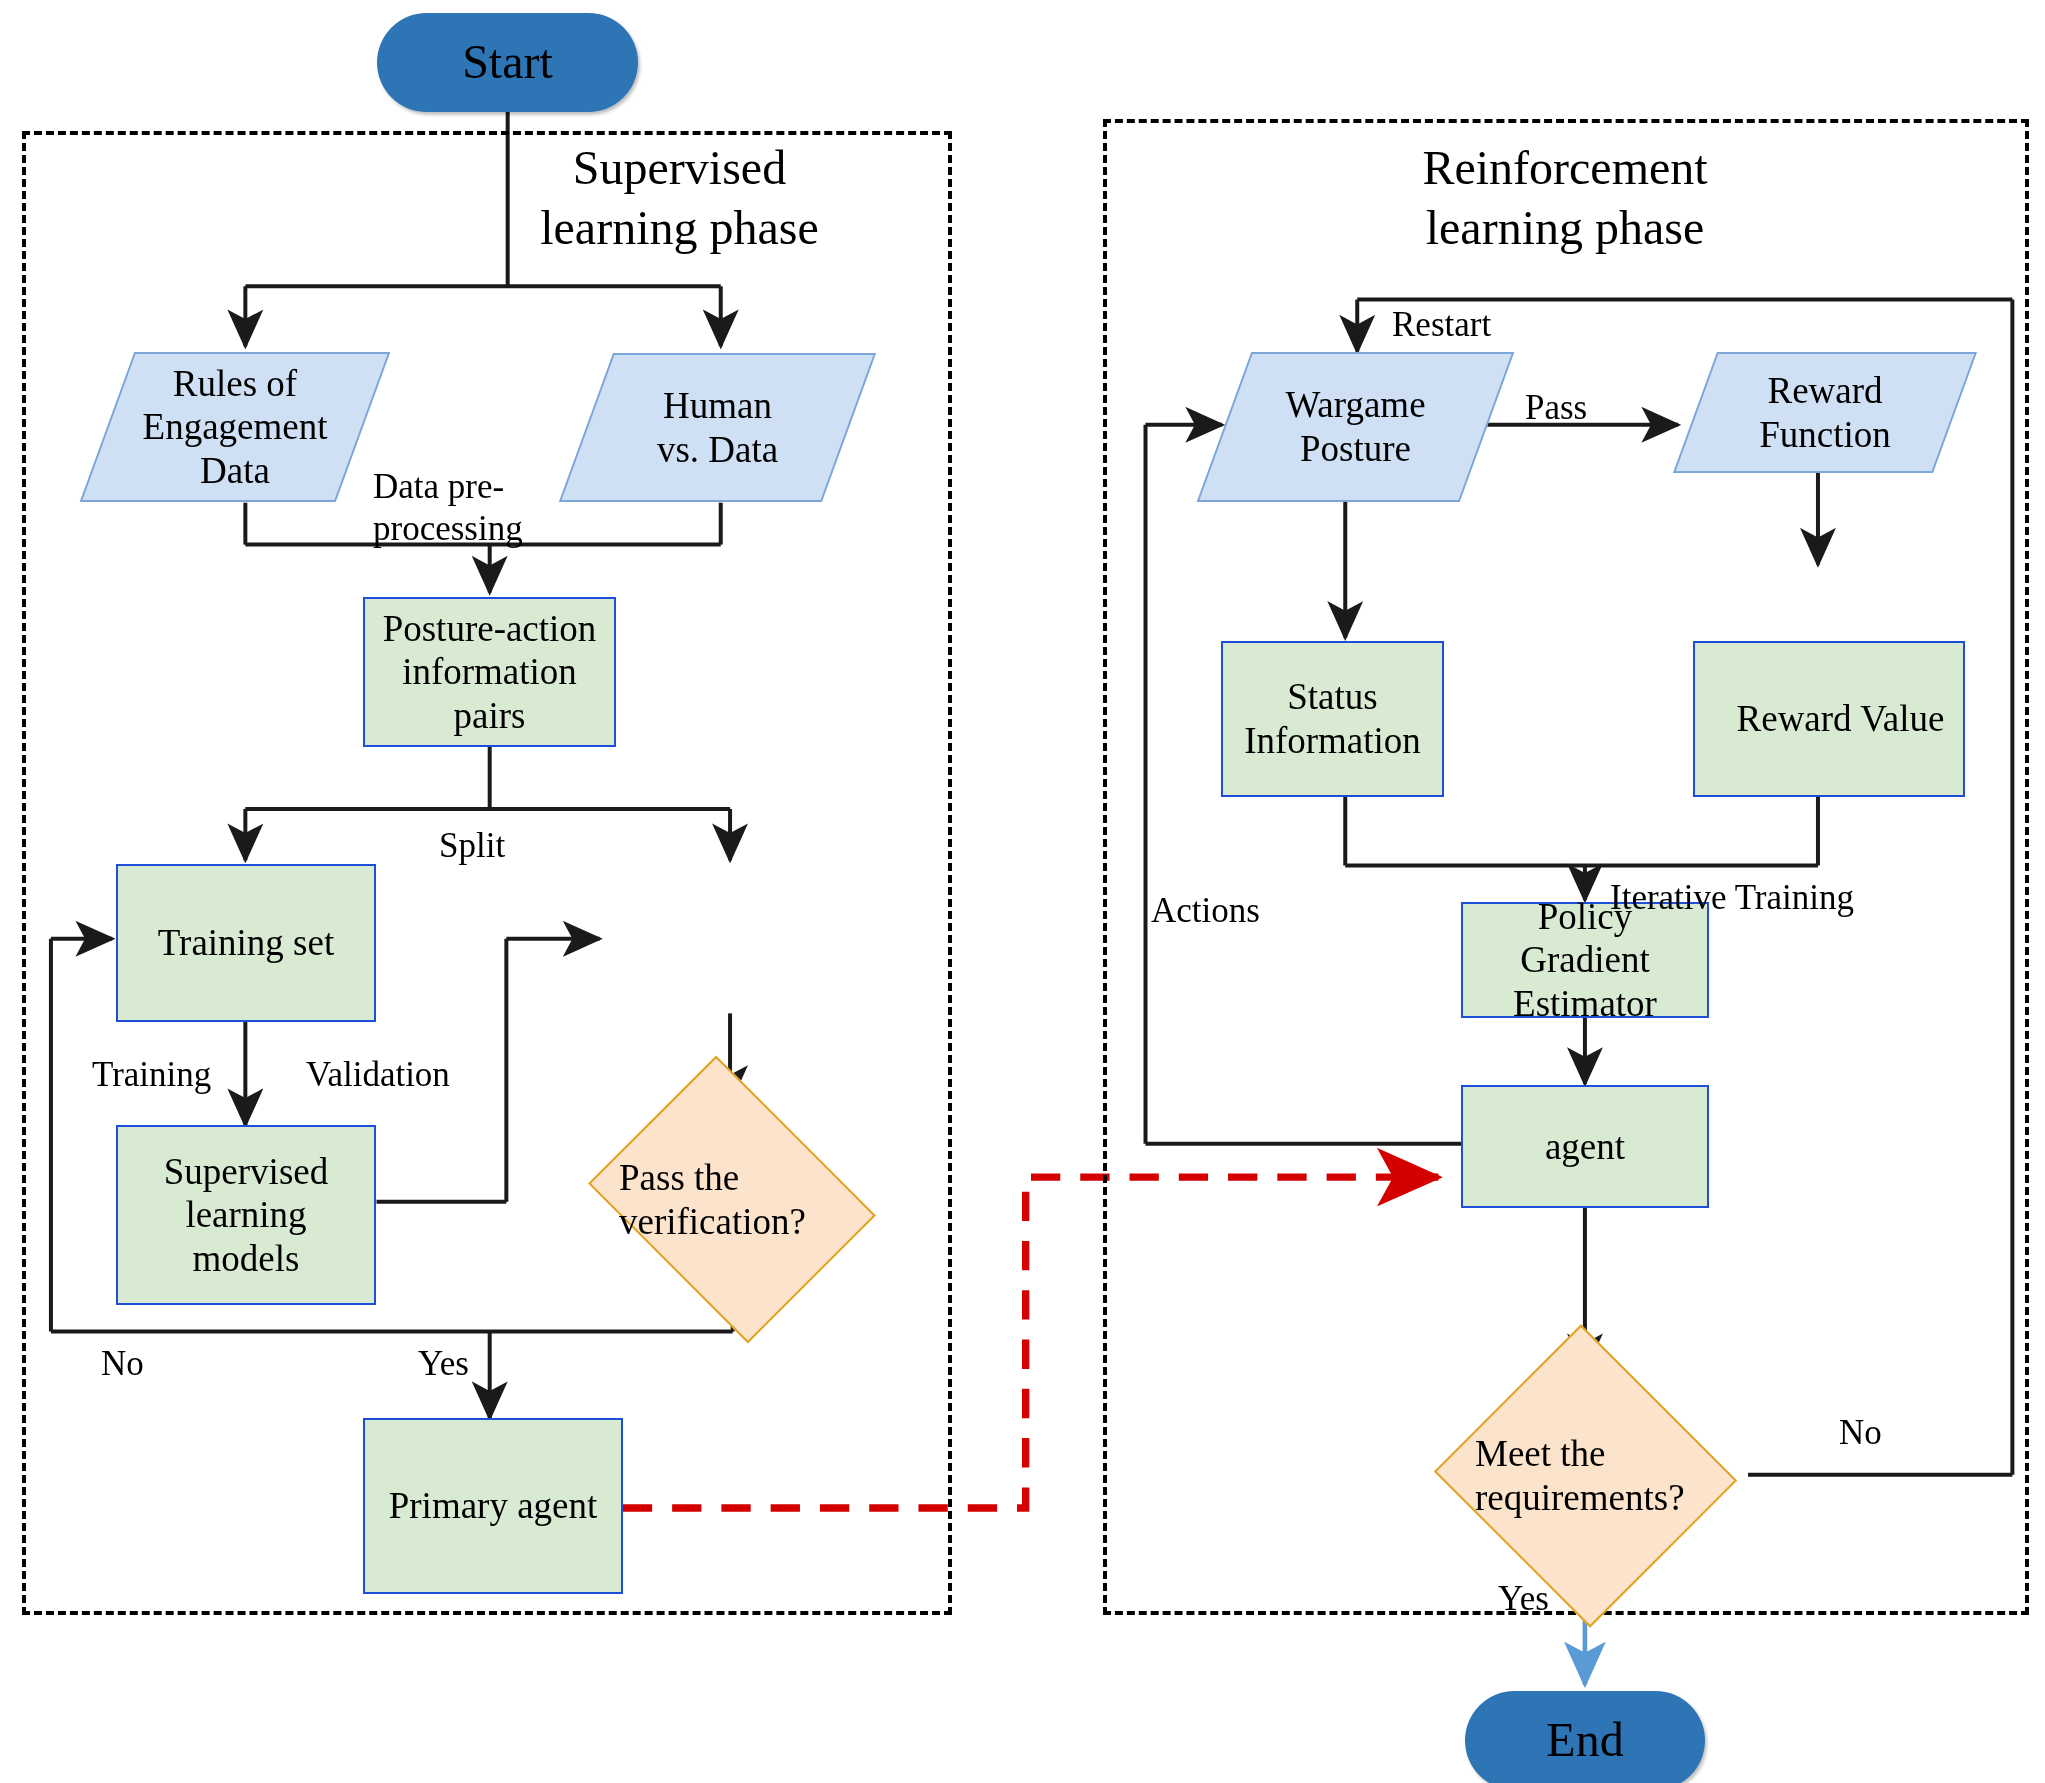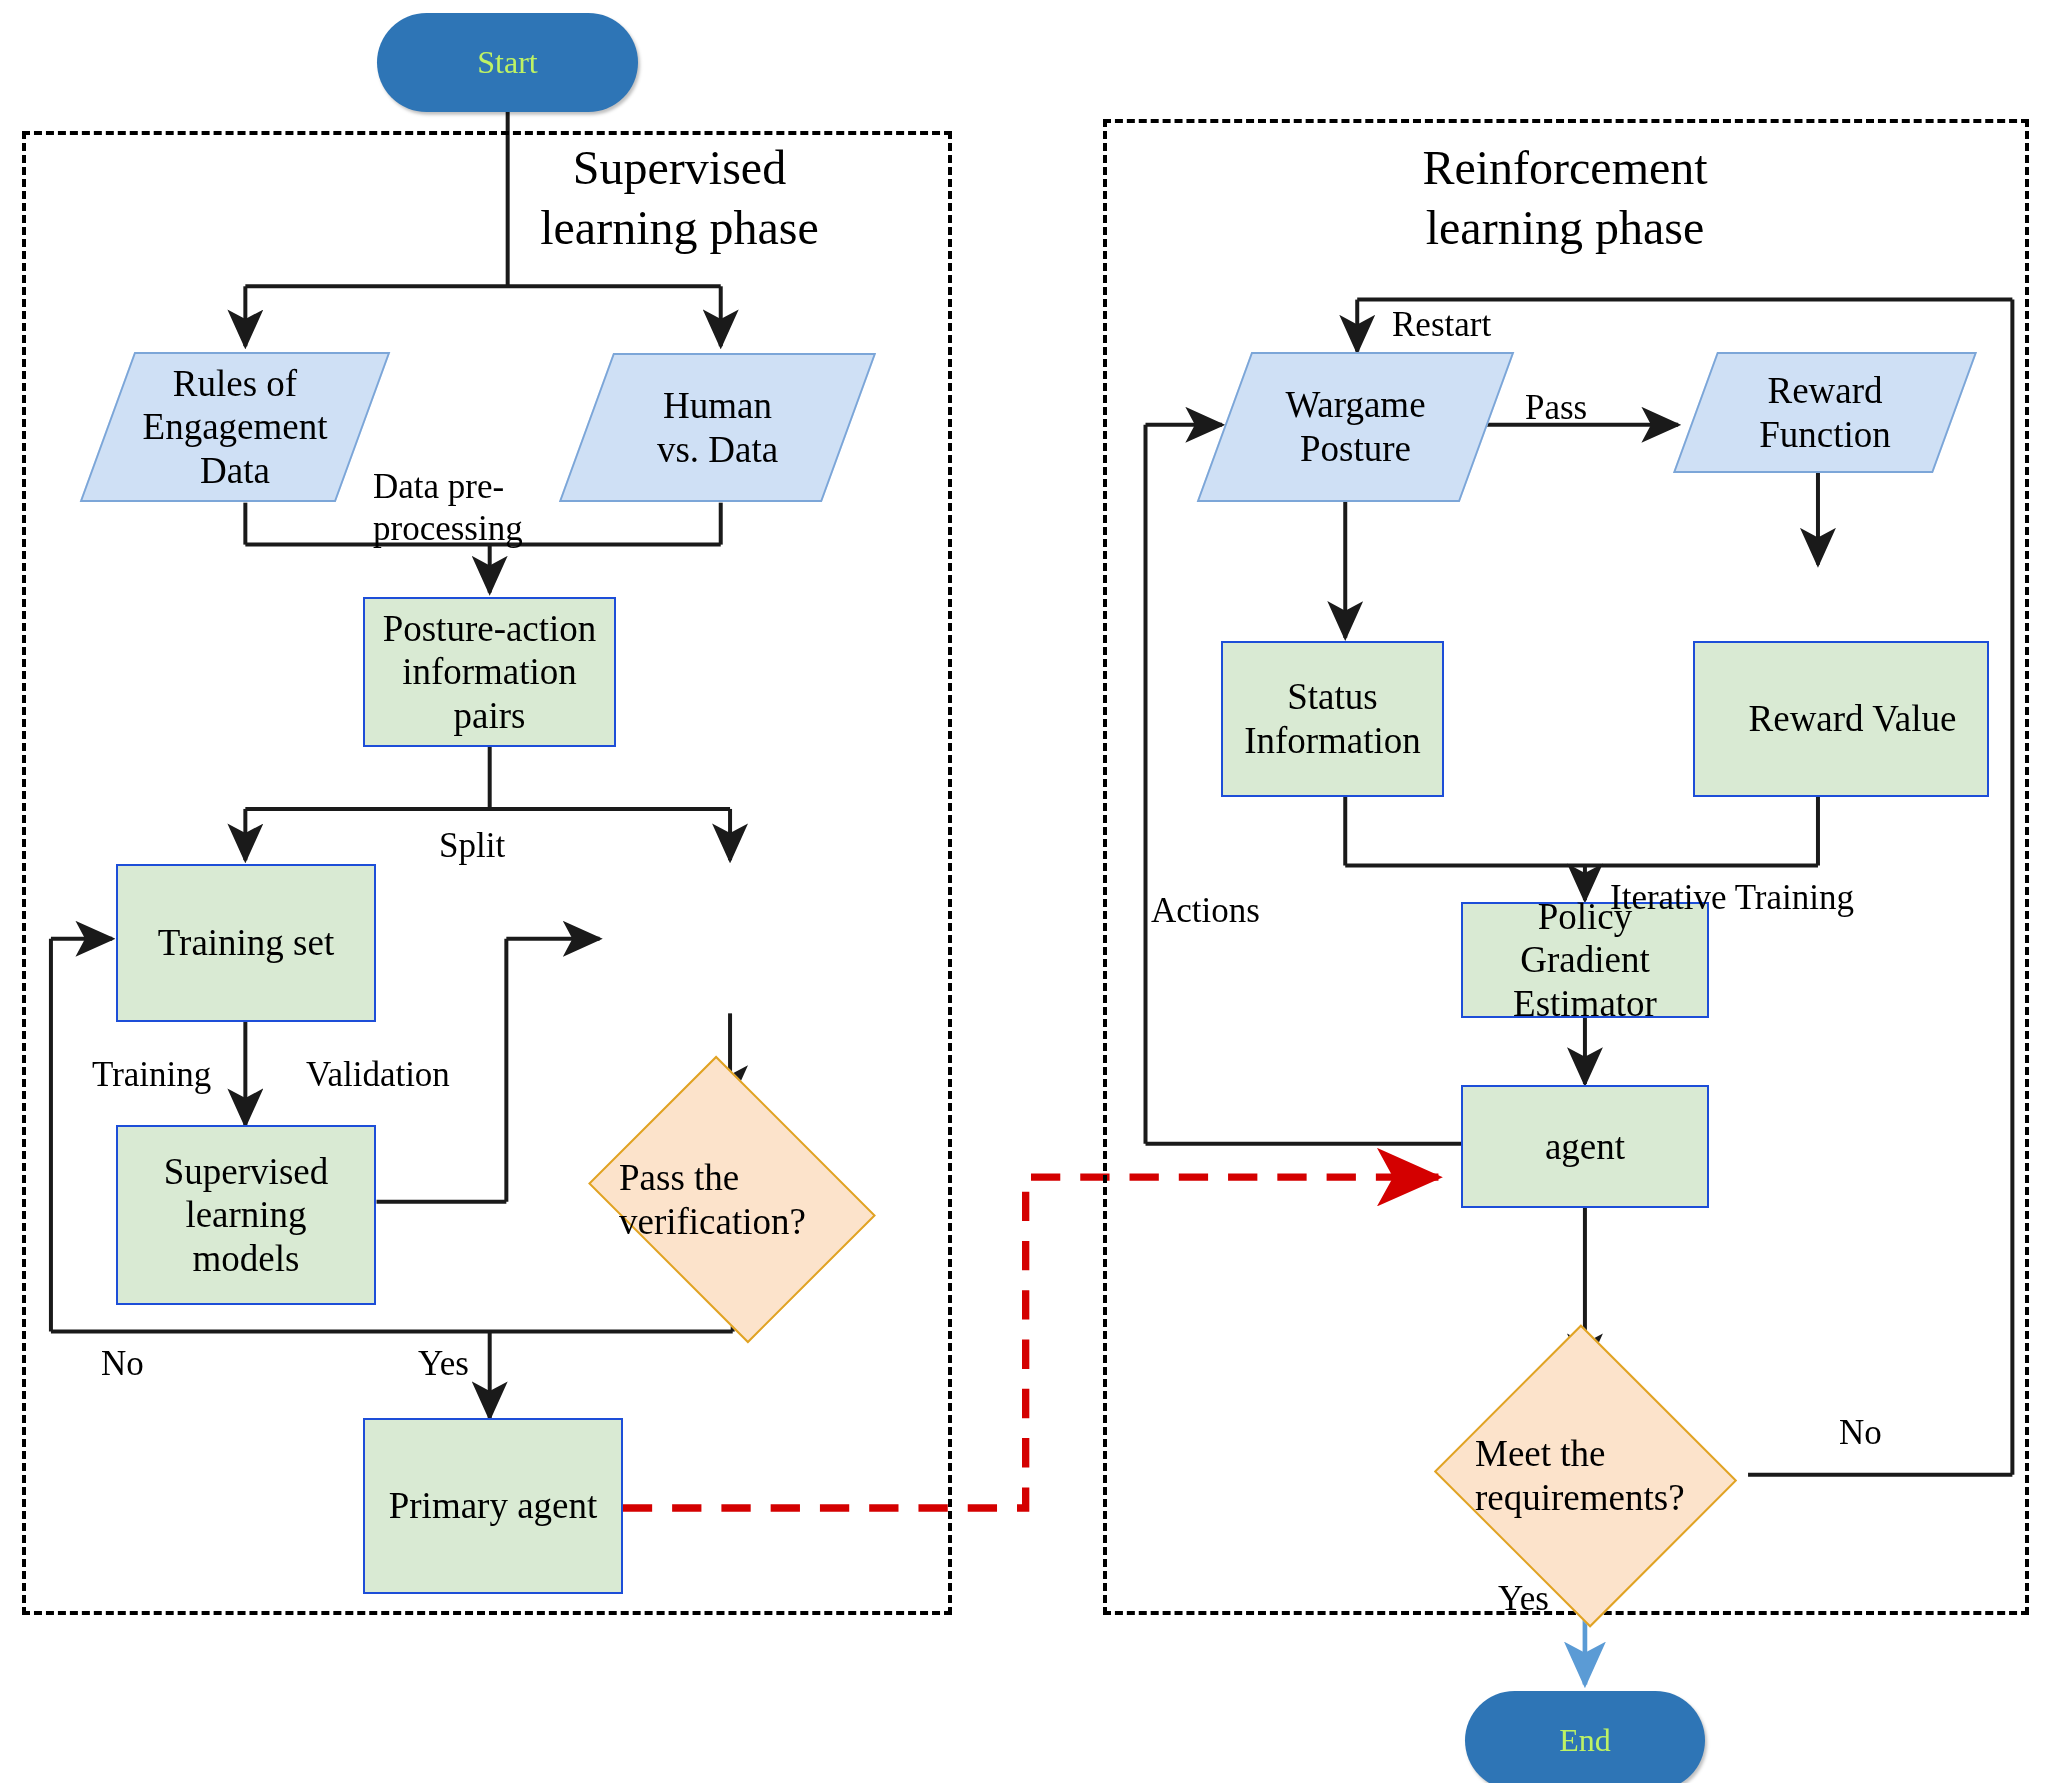--- a/index.html
+++ b/index.html
@@ -31,22 +31,22 @@
     justify-content: center;
     text-align: center;
     color: #000000;
     line-height: 1.18;
     box-sizing: border-box;
     white-space: pre-line;
   }
   .terminator {
     background: #2e75b6;
     border-radius: 6658px;
-    color: #bef264;
-    font-size: 32px;
+    color: #000000;
+    font-size: 48px;
     box-shadow: 2px 2.7px 3.3px rgba(0,0,0,0.25);
   }
   .process {
     background: #d9ead3;
     border: 2px solid #1d4ed8;
     font-size: 37px;
   }
   .io-shape {
     font-size: 37px;
   }
@@ -238,21 +238,21 @@
 
   <div class="node io-shape" style="left:1695px; top:352px; width:260px; height:121px;">
     <span class="io-bg"></span>
     <span class="io-txt">Reward
 Function</span>
   </div>
 
   <div class="node process" style="left:1221px; top:641px; width:223px; height:156px;">Status
 Information</div>
 
-  <div class="node process" style="left:1693px; top:641px; width:296px; height:156px;padding-left:23px;">Reward Value</div>
+  <div class="node process" style="left:1693px; top:641px; width:272px; height:156px;padding-left:23px;">Reward Value</div>
 
   <div class="node process" style="left:1461px; top:1085px; width:248px; height:123px;">agent</div>
 
   <div class="node process" style="left:1461px; top:902px; width:248px; height:116px;">Policy
 Gradient
 Estimator</div>
 
   <div class="node decision" style="left:1475px; top:1372px; width:221px; height:208px;">
     <span class="dec-bg"></span>
     <span class="dec-txt">Meet the

